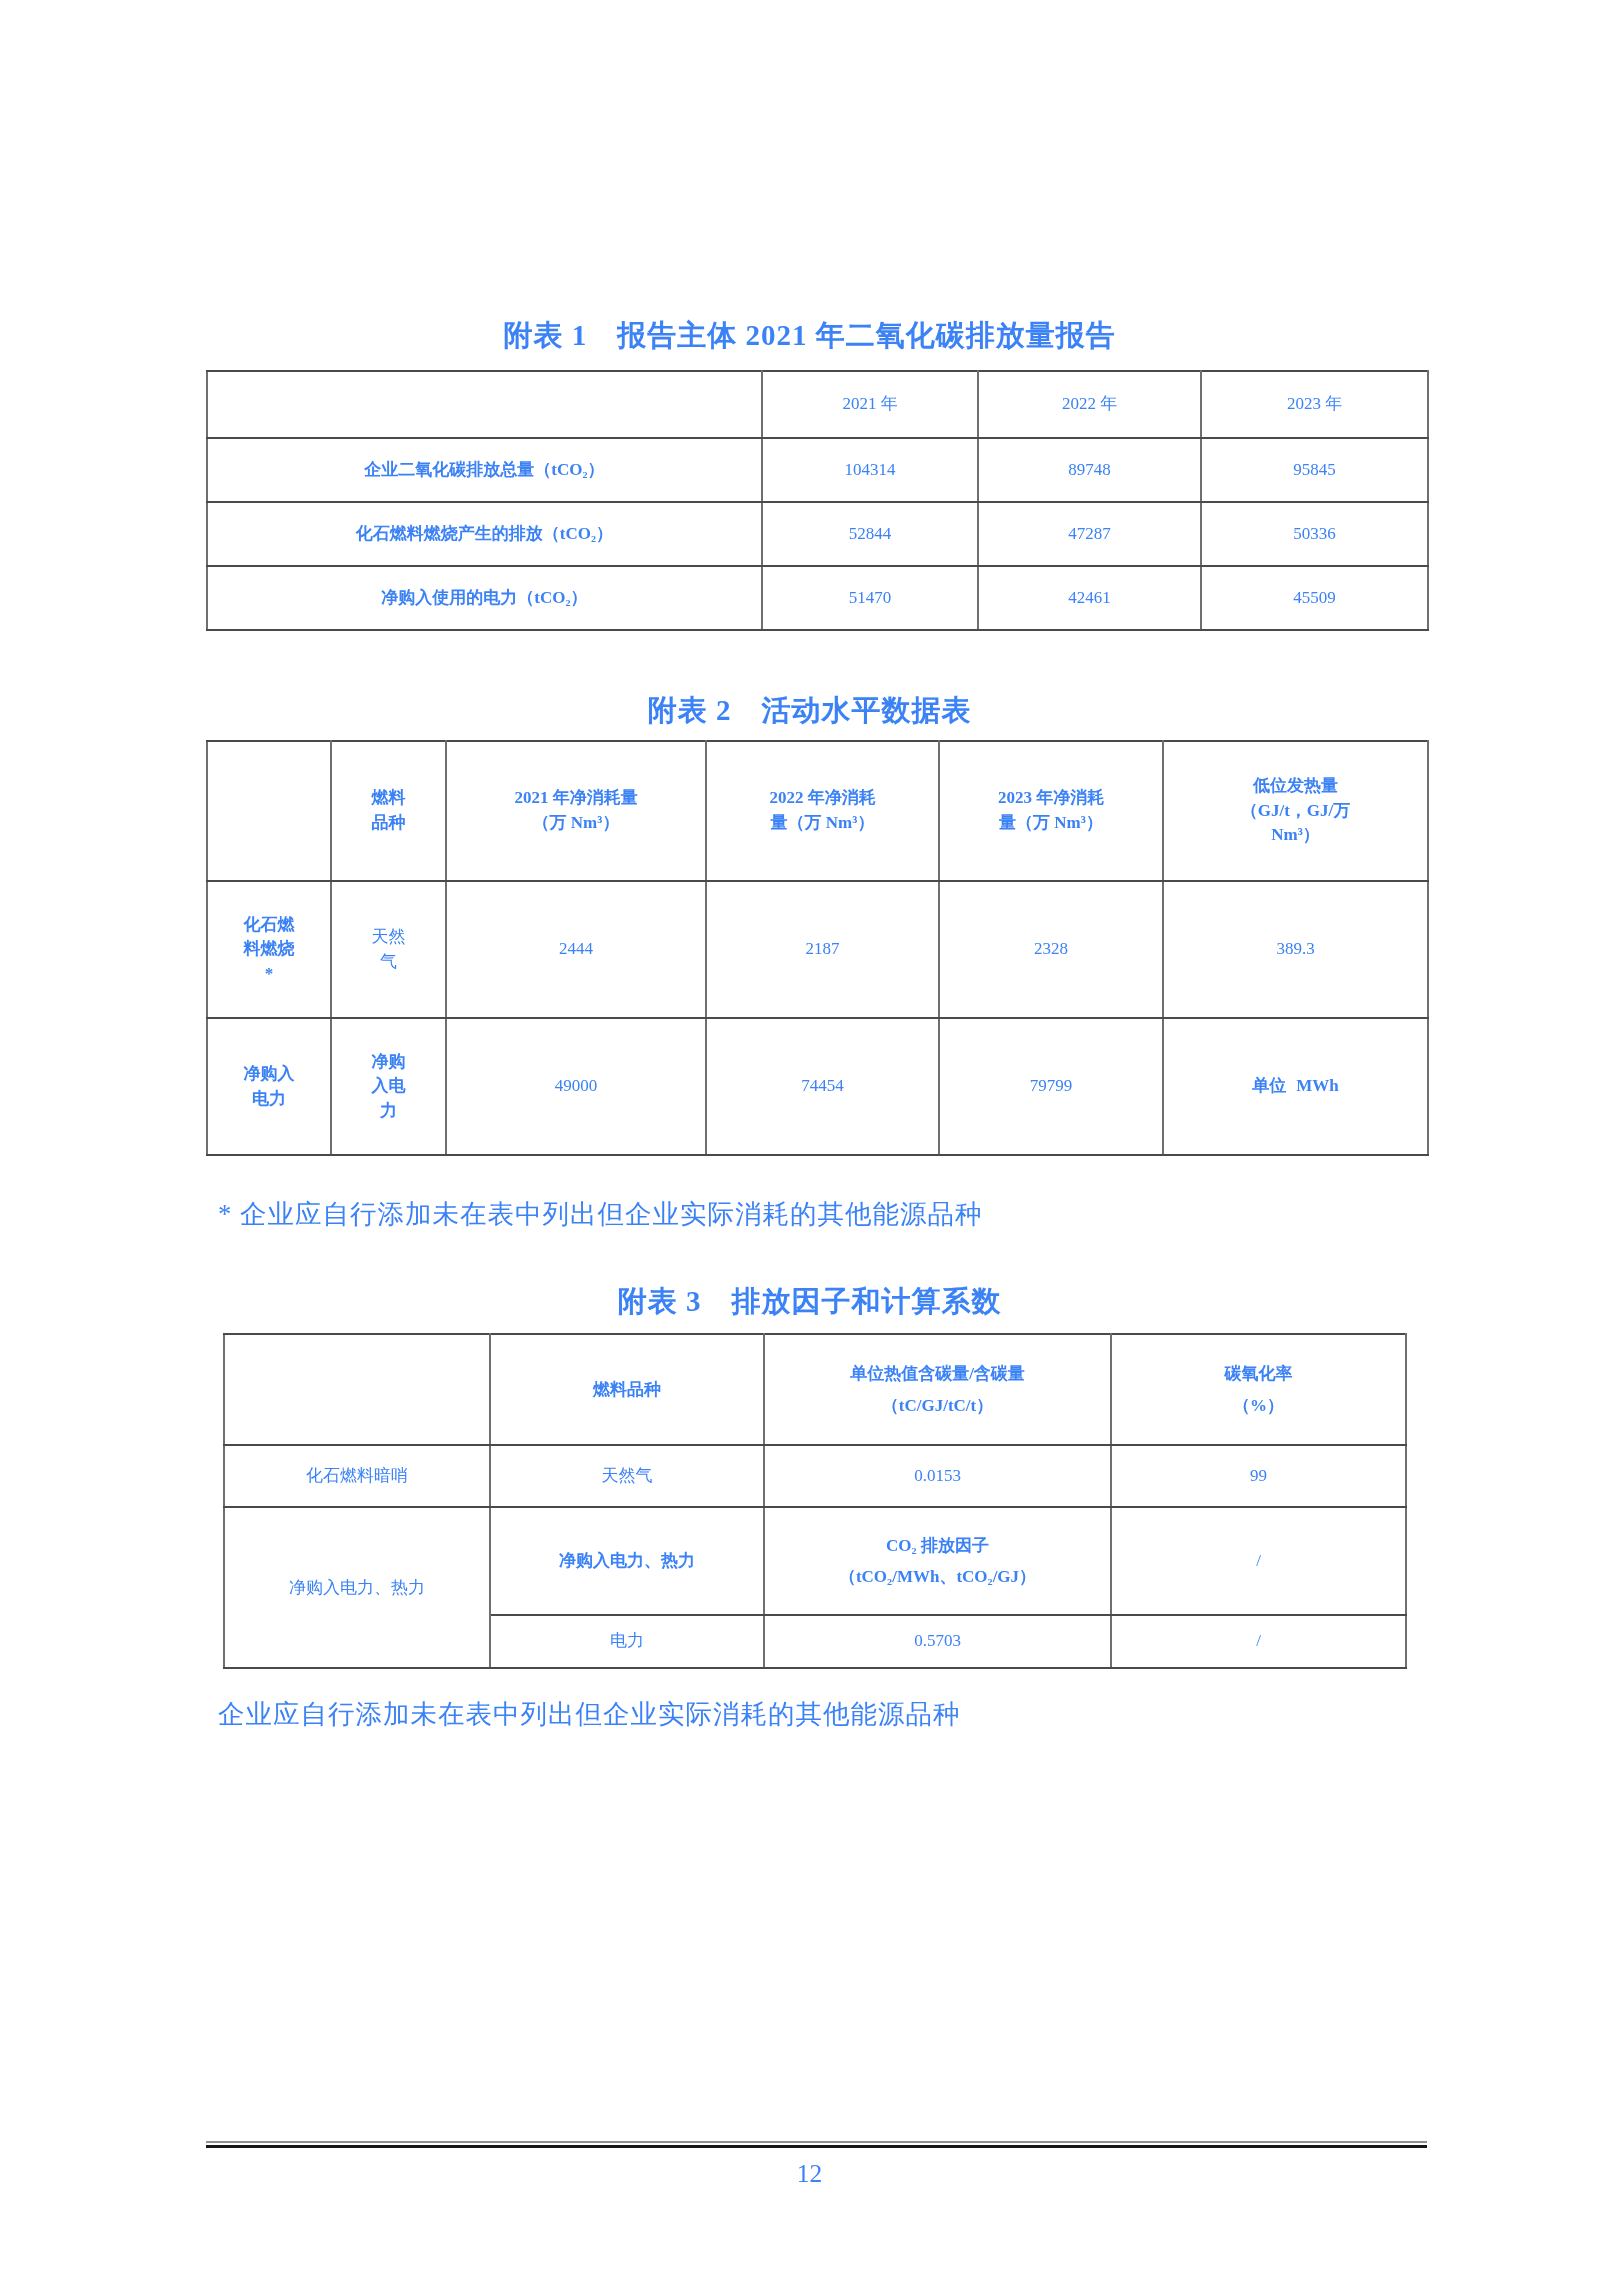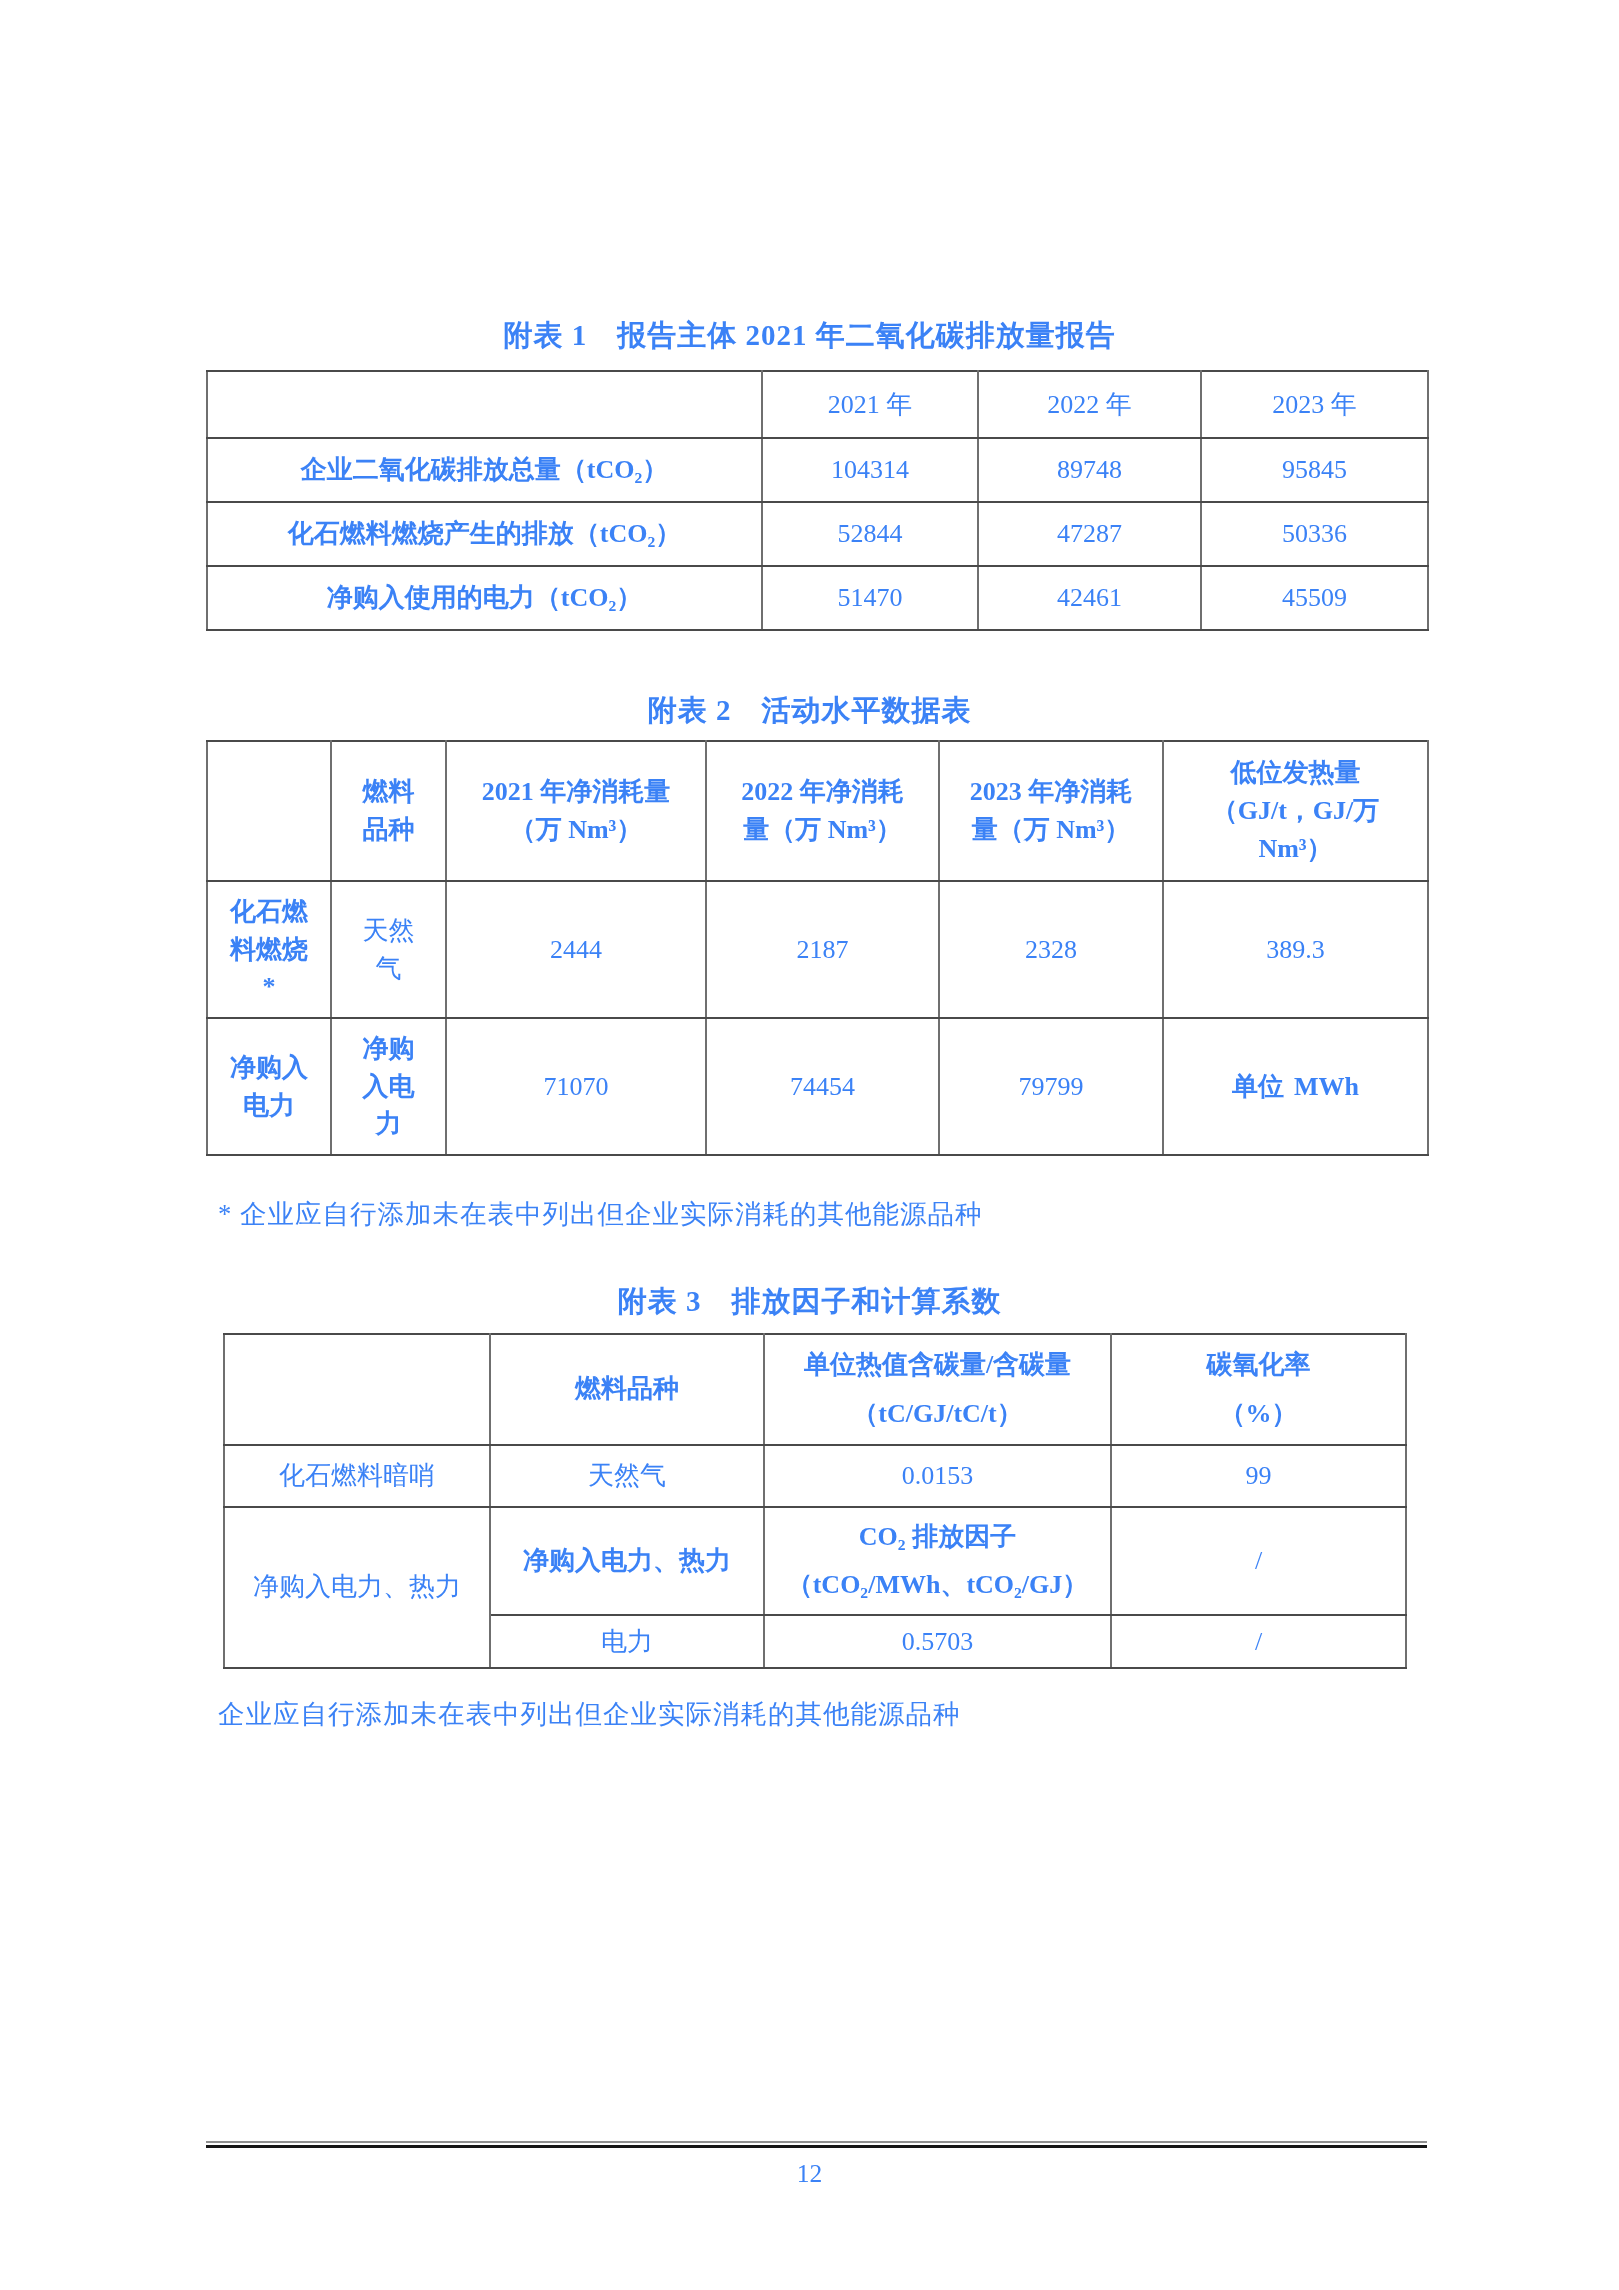--- a/index.html
+++ b/index.html
@@ -10,21 +10,21 @@
   }
   .title {
     position:absolute; left:0; width:100%; text-align:center;
     font-size:29px; font-weight:bold; letter-spacing:1px;
   }
   table.tbl { position:absolute; border-collapse:collapse; table-layout:fixed; }
   table.tbl td {
     border-left:2px solid #6f6f6f; border-right:2px solid #6f6f6f;
     border-top:2.9px solid #4a4a4a; border-bottom:2.9px solid #4a4a4a;
     text-align:center; vertical-align:middle;
-    font-size:26px; white-space:pre-line; padding:0 3.9px;
+    font-size:17px; white-space:pre-line; padding:0 3.9px;
     line-height:1.45;
   }
   .b { font-weight:bold; }
   
   .tbl1 { left:206px; top:370px; width:1221px; }
   .tbl1 tr.h  { height:67px; }
   .tbl1 tr.r  { height:64px; }
   
   .tbl2 { left:206px; top:740px; width:1221px; }
   .tbl2 tr.h  { height:140px;margin-top:33px; }
@@ -128,21 +128,21 @@
       <td>2187</td>
       <td>2328</td>
       <td>389.3</td>
     </tr>
     <tr class="r">
       <td class="b">净购入
 电力</td>
       <td class="b">净购
 入电
 力</td>
-      <td>71070</td>
+      <td>49000</td>
       <td>74454</td>
       <td>79799</td>
       <td><span class="b">单位</span><span class="b unit-val">MWh</span></td>
     </tr>
   </tbody>
     </table>
 
   <div class="footnote" style="top:1196px">* 企业应自行添加未在表中列出但企业实际消耗的其他能源品种</div>
 
   <div class="title" style="top:1282px">附表 3　排放因子和计算系数</div>

